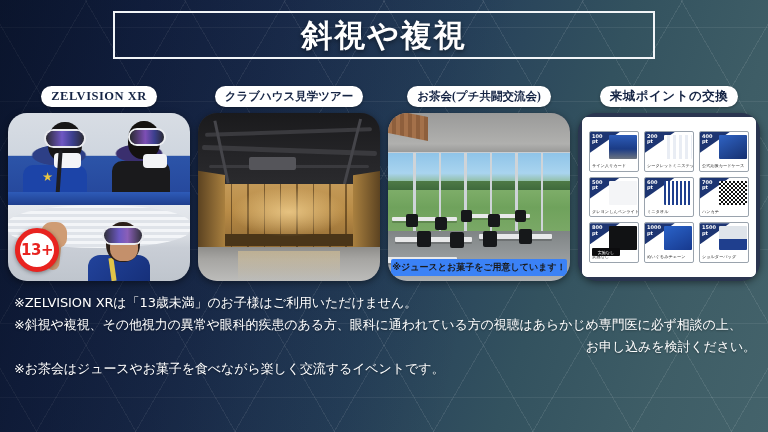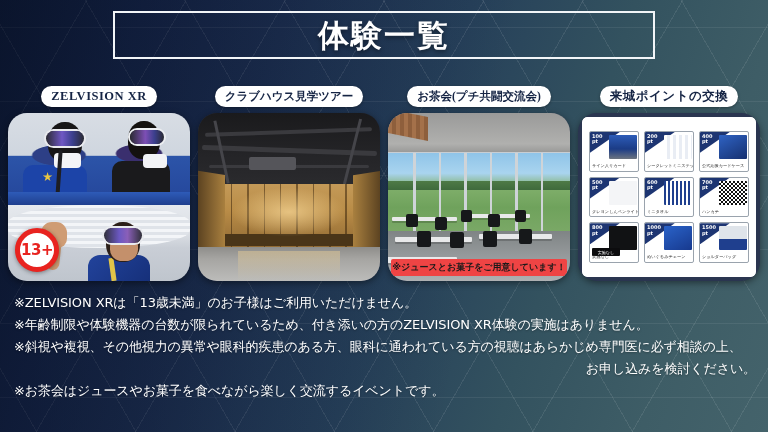--- a/index.html
+++ b/index.html
@@ -193,21 +193,21 @@
   .c3-trees { position: absolute; left: 0; top: 36%; width: 100%; height: 12%;
     background: linear-gradient(180deg,#4e7a46,#3f6a3c); }
   .c3-mull { position: absolute; top: 24%; width: 2.5px; height: 46%; background: #cfd4d8; }
   .c3-hdr { position: absolute; left: 0; top: 23%; width: 100%; height: 3px; background: #c8ced3; }
   .c3-floor { position: absolute; left: 0; top: 70%; width: 100%; height: 30%;
     background: linear-gradient(180deg,#7f8485 0%, #9a9ea0 60%, #aeb1b3 100%); }
   .tbl { position: absolute; background: #e8e9ea; border-radius: 1px; box-shadow: 0 2px 0 rgba(0,0,0,.18); }
   .chr { position: absolute; background: #16181a; border-radius: 2px; }
   .c3-banner {
     position: absolute; left: 3px; right: 3px; bottom: 5px;
-    height: 17px; background: #ef4444;
+    height: 17px; background: #3b82f6;
     display: flex; align-items: center; justify-content: center;
     border-radius: 2px;
   }
   .c3-banner-label {
     color: #1a1a1a; font-family: "DejaVu Sans", sans-serif;
     font-weight: bold; font-size: 9px; line-height: 1; white-space: nowrap;
   }
 
   
   .sheet {
@@ -276,21 +276,21 @@
     text-shadow: 0 1px 2px rgba(0,0,0,.35);
   }
   .note.indent { padding-left: 14px; text-align: right; }
 </style>
 </head>
 <body>
 
 <div id="stage">
 
   <div id="title-frame" class="layer">
-    <div id="page-title">体験一覧</div>
+    <div id="page-title">斜視や複視</div>
   </div>
 
   <div id="cards" class="layer">
 
     <div class="card">
       <div class="pill">
         <span class="pill-label">ZELVISION XR</span>
       </div>
       <div class="photo">
         <div class="vr-top">
@@ -466,19 +466,18 @@
               <div class="prize-name">ショルダーバッグ</div>
             </div>
           </div>
       </div>
     </div>
 
   </div>
 
   <div id="notes" class="layer">
       <div class="note">※ZELVISION XRは「13歳未満」のお子様はご利用いただけません。</div>
-      <div class="note">※年齢制限や体験機器の台数が限られているため、付き添いの方のZELVISION XR体験の実施はありません。</div>
       <div class="note">※斜視や複視、その他視力の異常や眼科的疾患のある方、眼科に通われている方の視聴はあらかじめ専門医に必ず相談の上、</div>
       <div class="note indent">お申し込みを検討ください。</div>
       <div class="note">※お茶会はジュースやお菓子を食べながら楽しく交流するイベントです。</div>
     </div>
 
 </div>
 
 </body></html>

